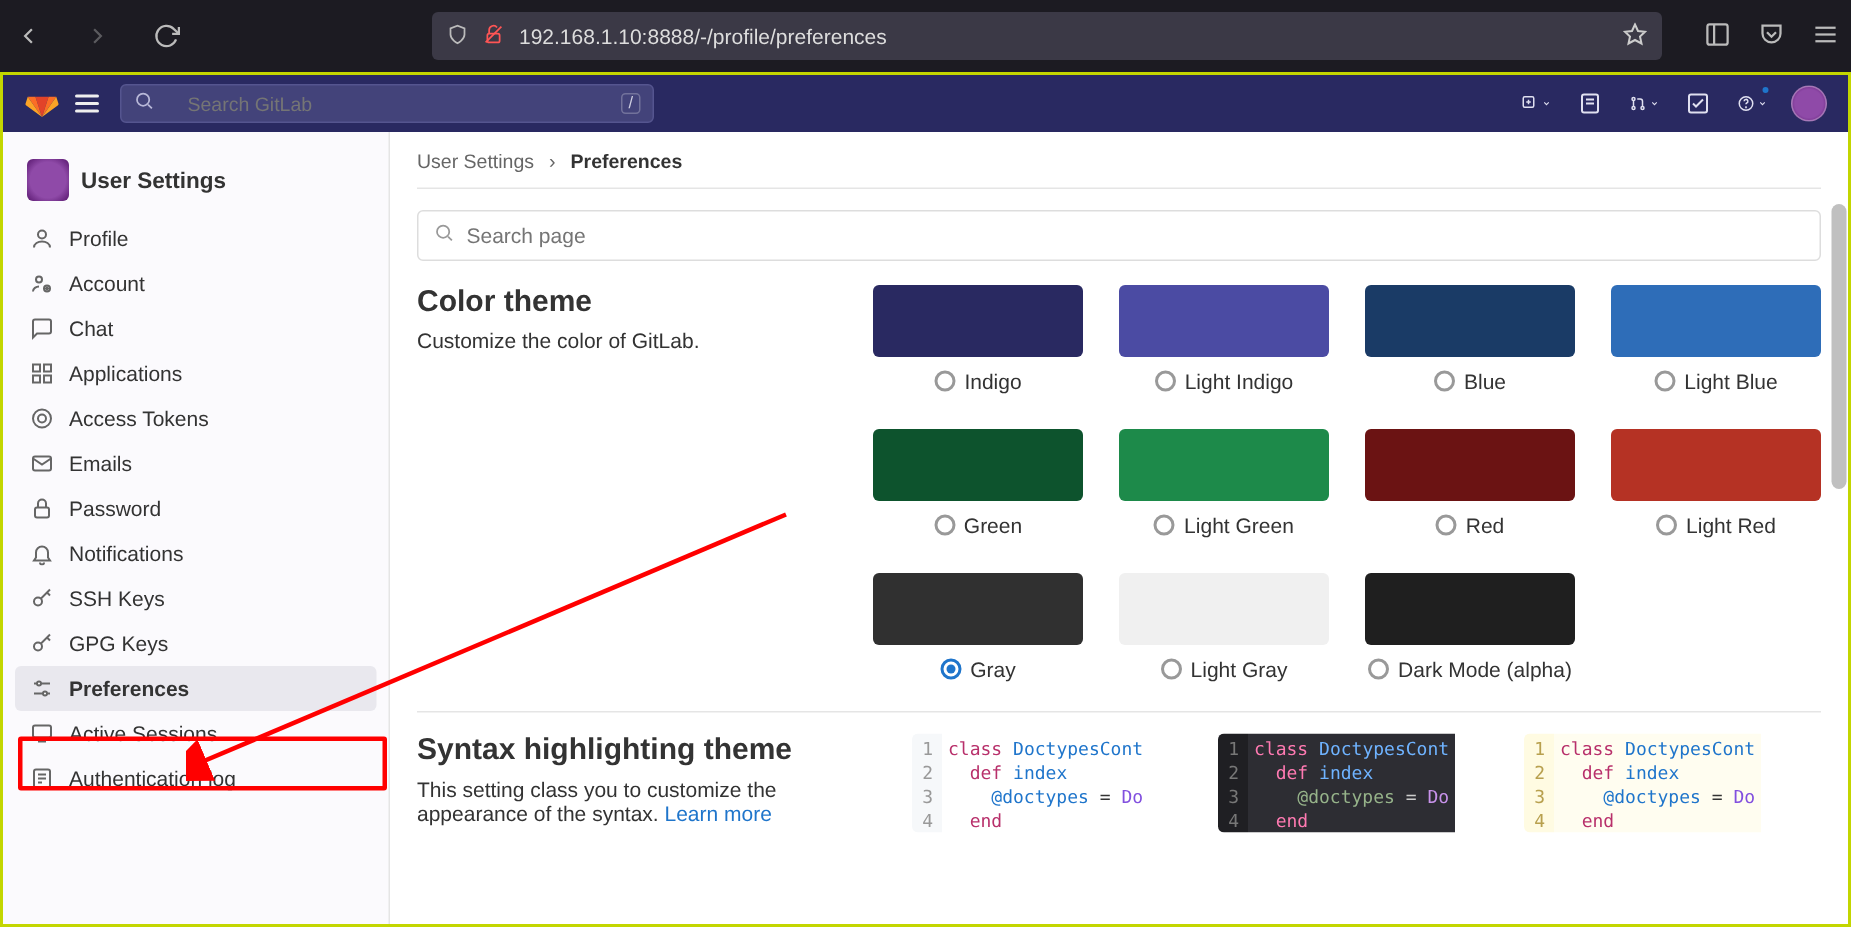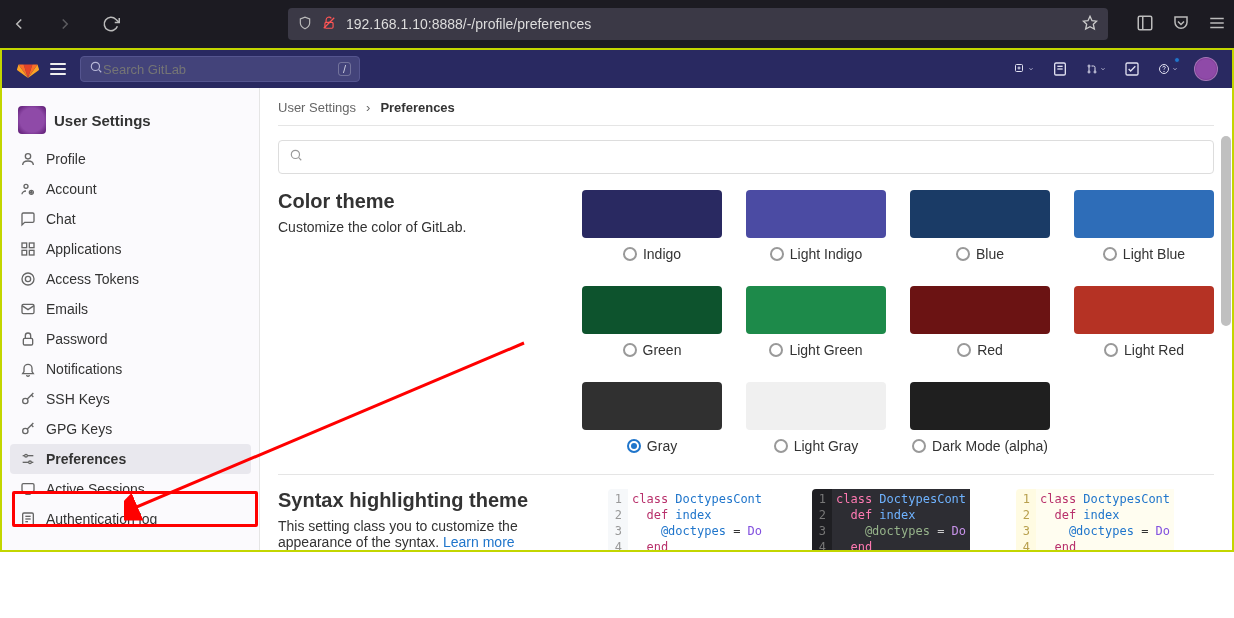--- a/index.html
+++ b/index.html
@@ -47,40 +47,40 @@
     display: flex;
     align-items: center;
     padding: 0 14px;
     gap: 10px;
   }
   .gitlab-logo { width:24px; height:24px; }
   .hamburger { width:20px; height:20px; display:flex; flex-direction:column; justify-content:center; gap:3px; }
   .hamburger span { display:block; height:2px; width:16px; background:#eee; border-radius:1px; }
   .topbar-search {
     height: 26px;
-    width: 280px;
+    width: 356px;
     background: #43437a;
     border: 1px solid #55558f;
     border-radius: 4px;
-    display:flex; align-items:center; gap:0; padding:0 8px;
+    display:flex; align-items:center; gap:22px; padding:0 8px;
   }
   .topbar-search input { background:none; border:none; outline:none; color:#d0d0f0; font-size:13px; flex:1; }
   .kbd-slash {
     font-size:11px; color:#cfcfe0; border:1px solid rgba(255,255,255,0.25);
     border-radius:3px; padding:0 4px;
   }
   .topbar-right { margin-left:auto; display:flex; align-items:center; gap:16px; color:#e0e0f0; }
   .topbar-right .icon-btn { width:20px; height:20px; display:flex; align-items:center; justify-content:center; position:relative; }
   .avatar-circle { width:24px; height:24px; border-radius:50%; background:radial-gradient(circle at 50% 50%, #8f4aa8 60%, #57166d); border:1px solid rgba(255,255,255,0.3); }
   .badge-dot { position:absolute; top:-2px; right:-2px; width:6px; height:6px; background:#1f75cb; border-radius:50%; border:1px solid #292961;}
 
   
   .app {
     position:relative;
-    height: 464px;
+    height: 530px;
     border: 2px solid #c3d600;
     border-top: none;
     display:flex;
   }
 
   
   .sidebar {
     width: 258px;
     border-right: 1px solid #e5e5e5;
     background: #fbfafd;
@@ -427,20 +427,21 @@
       <span>User Settings</span>
       <span>›</span>
       <span class="current">Preferences</span>
     </div>
     <div class="hr"></div>
     <div class="search-page">
       <span><svg width="14" height="14" viewBox="0 0 24 24" fill="none" stroke="#999" stroke-width="2">
             <circle cx="11" cy="11" r="7"></circle>
             <line x1="21" y1="21" x2="16.65" y2="16.65"></line>
           </svg></span>
+      <input placeholder="Search page" style="">
     </div>
 
     <div class="section-row">
       <div class="section-left">
         <h2>Color theme</h2>
         <p>Customize the color of GitLab.</p>
       </div>
       <div class="swatches" id="swatches">
           <div class="swatch-block">
             <div class="swatch" style="background:#292961"></div>

